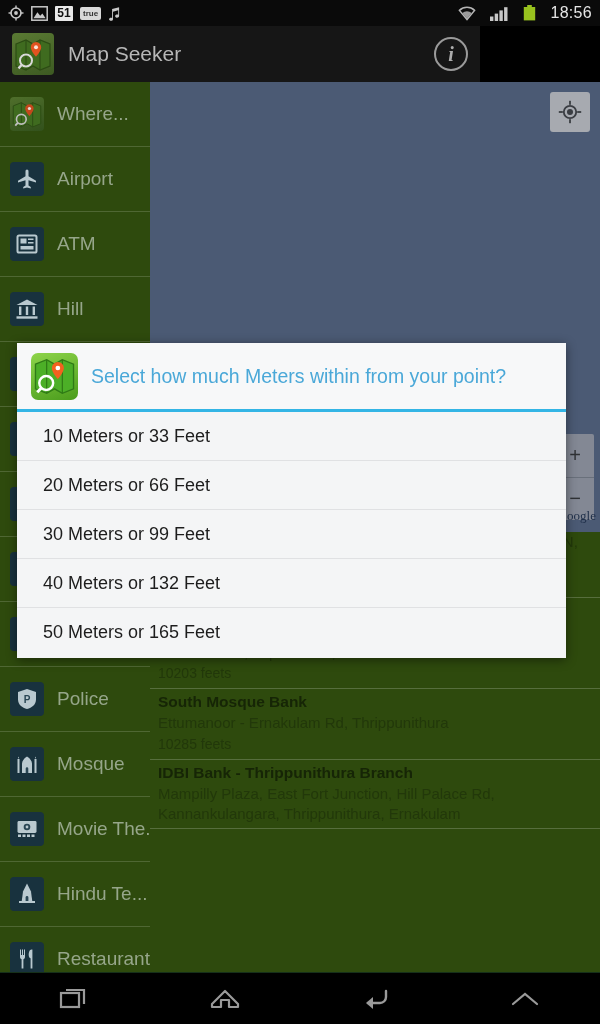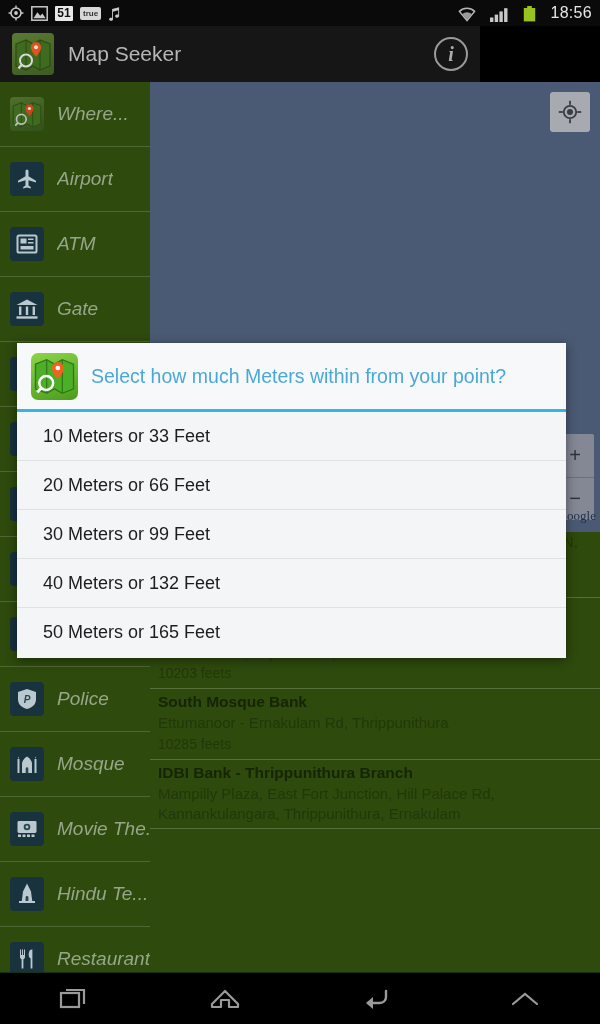--- a/index.html
+++ b/index.html
@@ -10,21 +10,21 @@
     -webkit-font-smoothing:antialiased;
   }
 
   
   #status-bar{
     position:absolute; left:0; top:0; width:600px; height:26px;
     background:#0a0a0a; display:flex; align-items:center;
     padding:0 8px; color:#cfcfcf;
   }
   #status-left{ display:flex; align-items:center; gap:7px; flex:1; }
-  #status-right{ display:flex; align-items:flex-end; gap:14px; }
+  #status-right{ display:flex; align-items:center; gap:14px; }
   .sicon{ display:inline-flex; align-items:center; justify-content:center; }
   .badge-num{
     background:#e8e8e8; color:#111; font-size:12px; font-weight:bold;
     line-height:15px; padding:0 2px; border-radius:1px; min-width:18px; text-align:center;
   }
   .badge-true{
     background:#d8d8d8; color:#333; font-size:8px; line-height:13px;
     padding:0 3px; border-radius:2px; font-weight:bold;
   }
   #clock{ font-size:16px; color:#e6e6e6; letter-spacing:.3px; }
@@ -79,21 +79,21 @@
   .result-addr{ color:#22380a; font-size:15px; line-height:1.34; }
   .result-dist{ color:#22380a; font-size:14px; line-height:1.5; }
 
   
   #sidebar{
     position:absolute; left:0; top:82px; width:150px; height:890px;
     background:#2e4a0d; overflow:hidden;
   }
   .side-item{
     height:65px; display:flex; align-items:center; padding-left:10px;
-    border-bottom:1px solid rgba(255,255,255,.16); position:relative;font-style:italic;
+    border-bottom:1px solid rgba(255,255,255,.16); position:relative;
   }
   .side-icon{
     width:34px; height:34px; border-radius:4px; flex:none;
     background:#18323e; display:flex; align-items:center; justify-content:center;
     color:#9fb0b6;
   }
   .side-icon.app{ background:linear-gradient(160deg,#4f6f2b,#32511c); }
   .side-label{
     margin-left:13px; color:#96a68a; font-size:19px; white-space:nowrap; overflow:hidden;
   }
@@ -283,21 +283,21 @@
   <div class="side-item">
     <div class="side-icon">
       <svg width="24" height="24" viewBox="0 0 24 24">
         <path d="M12 2.5 L22.5 8 L1.5 8 Z" fill="#b9c9cf"></path>
         <rect x="4" y="9.5" width="2.4" height="8.5" fill="#b9c9cf"></rect>
         <rect x="10.8" y="9.5" width="2.4" height="8.5" fill="#b9c9cf"></rect>
         <rect x="17.6" y="9.5" width="2.4" height="8.5" fill="#b9c9cf"></rect>
         <rect x="1.5" y="19.3" width="21" height="2.4" fill="#b9c9cf"></rect>
       </svg>
     </div>
-    <div class="side-label">Gate</div>
+    <div class="side-label">Hill</div>
   </div>
 
   <div class="side-item">
     <div class="side-icon">
       <svg width="24" height="24" viewBox="0 0 24 24">
         <rect x="3" y="3.5" width="18" height="13.5" rx="2.4" fill="#b9c9cf"></rect>
         <rect x="5" y="6" width="14" height="5.4" fill="#294654"></rect>
         <circle cx="7" cy="19.2" r="2" fill="#b9c9cf"></circle>
         <circle cx="17" cy="19.2" r="2" fill="#b9c9cf"></circle>
       </svg>

